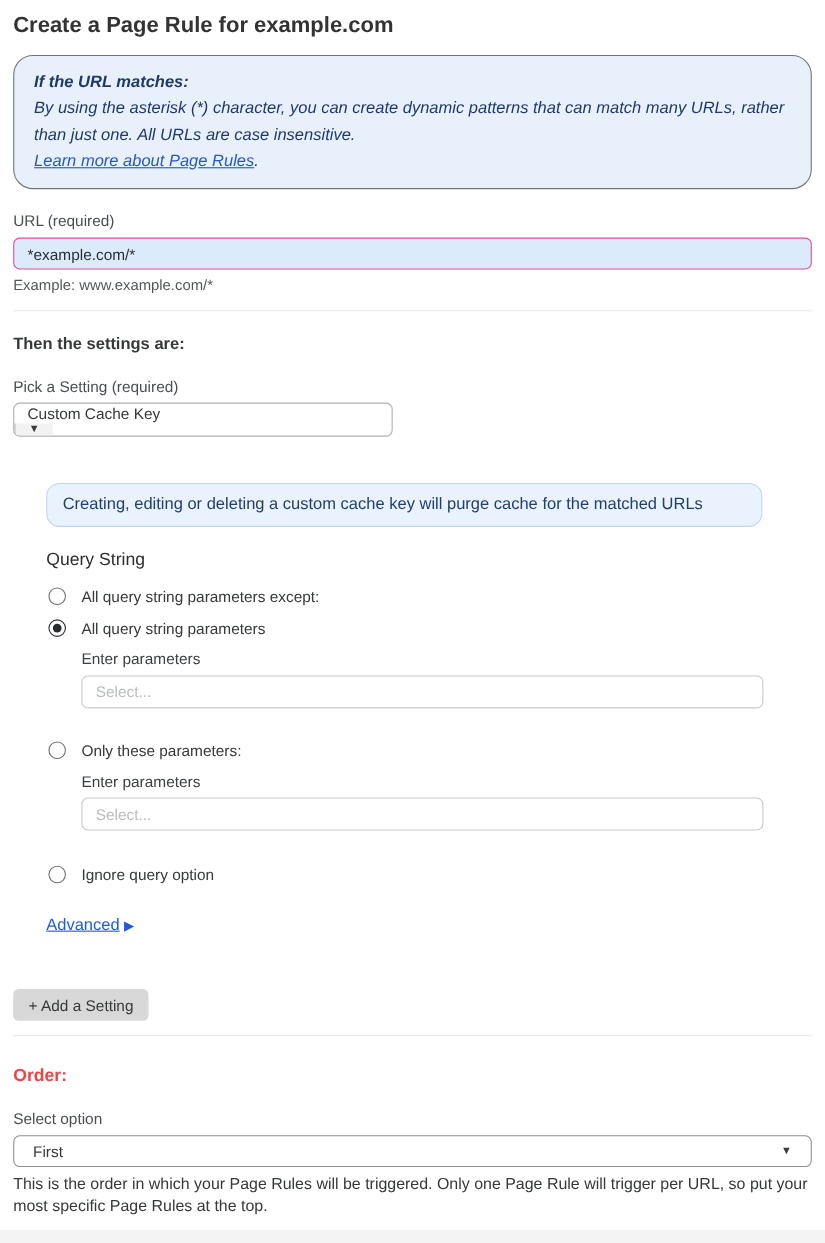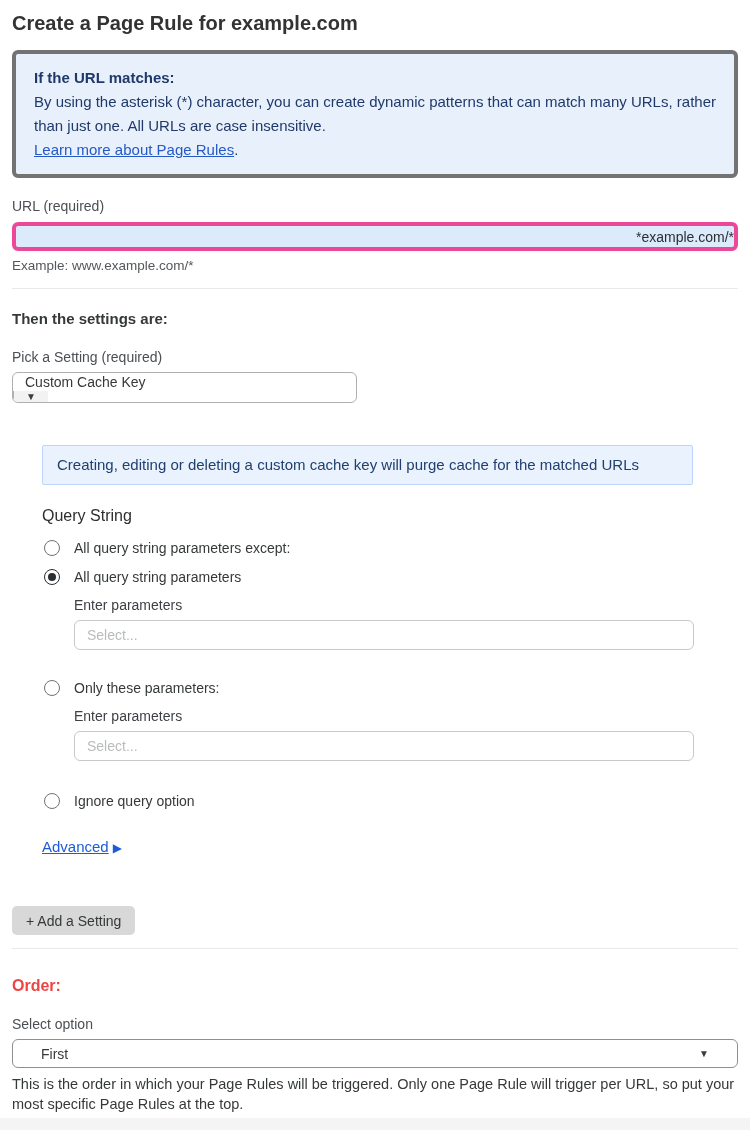--- a/index.html
+++ b/index.html
@@ -13,45 +13,45 @@
     position: relative;
   }
   .content { padding: 10px 12px 0 12px; }
 
   h1.page-title { font-size: 20px; font-weight: bold; color: #333333; line-height: 26px; }
 
   
   .info-box {
     margin-top: 14px;
     background: #e8f1fb;
-    border: 4px solid #737373;
-    border-radius: 6px;
+    border: 1px solid #737373;
+    border-radius: 18px;
     padding: 12px 18px;
     color: #20396b;
     font-size: 15px;
     line-height: 24px;
+    font-style: italic;
   }
   .info-box .info-heading { font-weight: bold; }
   .info-box a { color: #2459c6; text-decoration: underline; cursor: pointer; }
 
   .field-label { margin-top: 18px; font-size: 14px; color: #4b4f54; line-height: 20px; }
 
   .url-input {
     margin-top: 6px;
     width: 100%;
     height: 29px;
     background: #dcebfc;
-    border: 4px solid #ec4899;
-    border-radius: 6px;
-    padding: 0 0;
+    border: 1px solid #ec4899;
+    border-radius: 6px;
+    padding: 0 12px;
     font-size: 14px;
     color: #2b2e31;
     font-family: "Liberation Sans", sans-serif;
     outline: none;
-    text-align: right;
   }
   .example-text { margin-top: 6px; font-size: 13.5px; color: #54585c; line-height: 18px; }
 
   hr.divider { border: none; border-top: 1px solid #e9e9ea; margin-top: 13px; }
 
   .section-heading { margin-top: 20px; font-size: 15px; font-weight: bold; color: #36393a; line-height: 20px; }
 
   
   .setting-select {
     margin-top: 5px;
@@ -75,21 +75,21 @@
     font-size: 10px; color: #3c3c3c;
   }
 
   
   .notice-box {
     margin-top: 42px;
     margin-left: 30px;
     width: 651px;
     background: #e9f2fd;
     border: 1px solid #bcd7f5;
-    border-radius: 2px;
+    border-radius: 12px;
     padding: 9px 14px;
     font-size: 15px;
     line-height: 20px;
     color: #21406f;
   }
   .qs-heading { margin-top: 20px; margin-left: 30px; font-size: 16px; font-weight: normal; color: #2c2e30; line-height: 21px; }
 
   .radio-row { margin-left: 32px; display: flex; align-items: center; gap: 14px; cursor: pointer; }
   .radio-circle {
     width: 16px; height: 16px;
@@ -152,21 +152,21 @@
   .order-heading { margin-top: 26px; font-size: 16px; font-weight: bold; color: #ef4444; line-height: 21px; }
   .order-select {
     margin-top: 5px;
     width: 100%;
     height: 29px;
     border: 1px solid #8f8f8f;
     border-radius: 6px;
     display: flex;
     align-items: center;
     justify-content: space-between;
-    padding: 0 28px;
+    padding: 0 17px;
     background: #ffffff;
     font-size: 14px;
     color: #36393a;
     cursor: pointer;
   }
   .order-select .order-arrow { font-size: 10px; color: #3c3c3c; }
   .order-help { margin-top: 6px; font-size: 14.5px; color: #36393a; line-height: 20px; }
 
   .footer-buttons { display: flex; gap: 10px; margin-top: 17px; }
   .footer-buttons .btn { padding: 8px 16px; height: 31px; }

